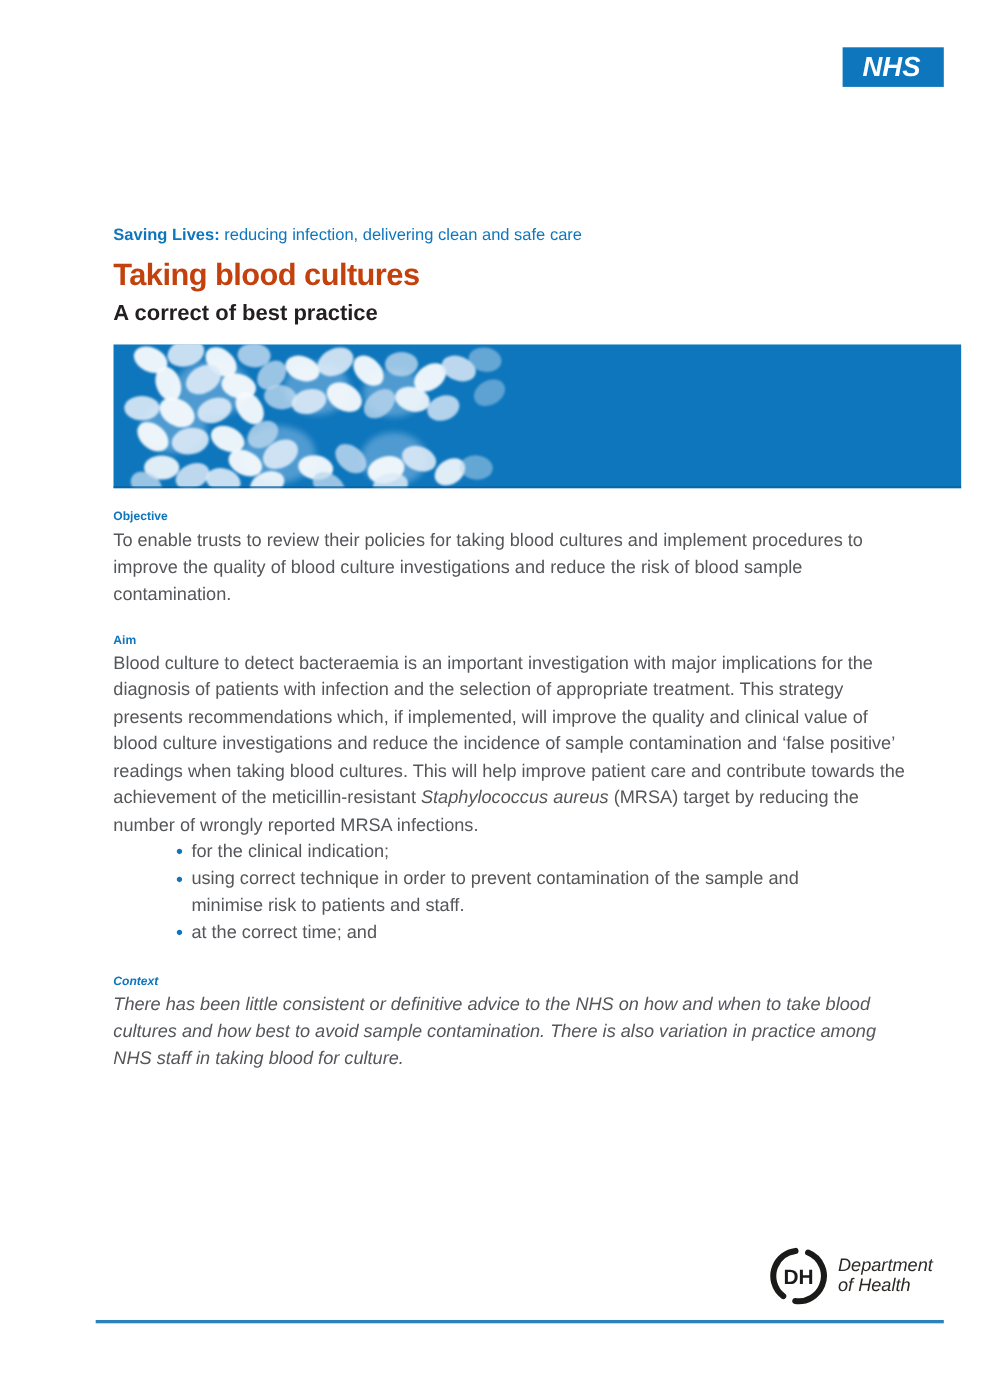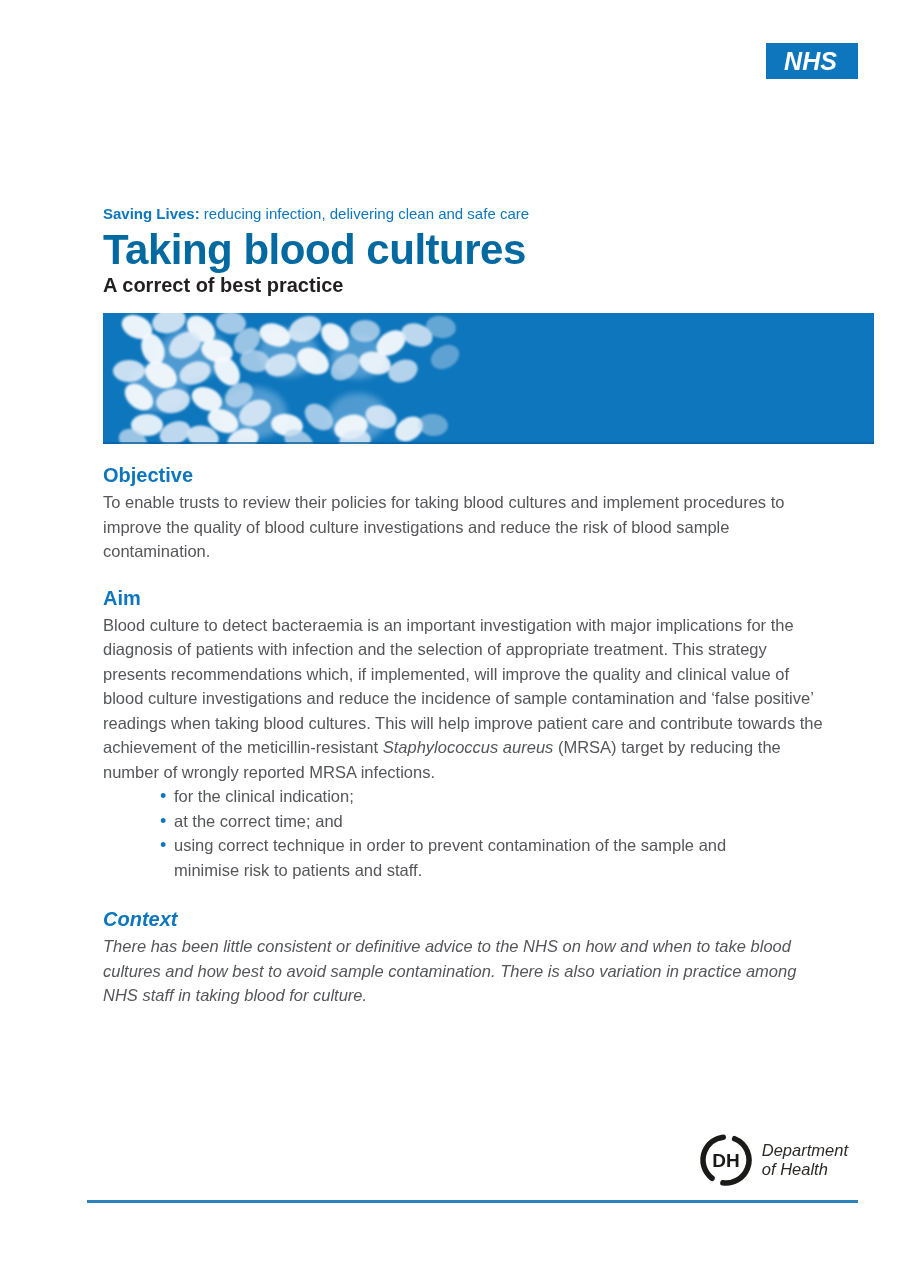--- a/index.html
+++ b/index.html
@@ -20,30 +20,30 @@
   }
   .nhs-logo span {
     color:#ffffff; font-weight:bold; font-style:italic;
     font-size:25px; letter-spacing:0px; padding-right:3px;
   }
   
   .content { position:absolute; left:87px; top:205px; width:771px;margin-left:16px; }
   .strapline { font-size:15px; color:#0e76bc; margin-bottom:10px; }
   .strapline .bold { font-weight:bold; }
   h1.doc-title {
-    font-size:42px; line-height:36px; font-weight:bold;
-    color:#0369a1; letter-spacing:-0.5px; margin-bottom:6px;
+    font-size:28px; line-height:36px; font-weight:bold;
+    color:#c2410c; letter-spacing:-0.5px; margin-bottom:6px;
   }
   h2.doc-subtitle {
     font-size:20px; font-weight:bold; color:#231f20; margin-bottom:16px;
   }
   .banner { width:771px; height:131px; display:block; }
   .body-col { width:727px; }
   h3.sec-heading {
-    font-size:20px; font-weight:bold; color:#0e76bc;
+    font-size:11px; font-weight:bold; color:#0e76bc;
     margin-bottom:3px;
   }
   p.sec-body, .intro-line, .bullet-list li {
     font-size:16.5px; line-height:24.5px; color:#55565a;
   }
   .section { margin-top:20px; }
   .section-aim { margin-top:23px; }
   .section-context { margin-top:26px;font-style:italic; }
   .italic { font-style:italic; }
   .intro-line { margin-top:28px; }
@@ -164,22 +164,22 @@
         <p class="sec-body">To enable trusts to review their policies for taking blood cultures and implement procedures to improve the quality of blood culture investigations and reduce the risk of blood sample contamination.</p>
       </div>
 
       <div class="section section-aim">
         <h3 class="sec-heading">Aim</h3>
         <p class="sec-body"><span>Blood culture to detect bacteraemia is an important investigation with major implications for the diagnosis of patients with infection and the selection of appropriate treatment. This strategy presents recommendations which, if implemented, will improve the quality and clinical value of blood culture investigations and reduce the incidence of sample contamination and ‘false positive’ readings when taking blood cultures. This will help improve patient care and contribute towards the achievement of the meticillin-resistant </span><span class="italic">Staphylococcus aureus</span><span> (MRSA) target by reducing the number of wrongly reported MRSA infections.</span></p>
       </div>
 
       <ul class="bullet-list">
         <li>for the clinical indication;</li>
+        <li>using correct technique in order to prevent contamination of the sample and minimise risk to patients and staff.</li>
         <li>at the correct time; and</li>
-        <li>using correct technique in order to prevent contamination of the sample and minimise risk to patients and staff.</li>
       </ul>
 
       <div class="section section-context">
         <h3 class="sec-heading">Context</h3>
         <p class="sec-body">There has been little consistent or definitive advice to the NHS on how and when to take blood cultures and how best to avoid sample contamination. There is also variation in practice among NHS staff in taking blood for culture.</p>
       </div>
 
     </div>
   </div>
 

